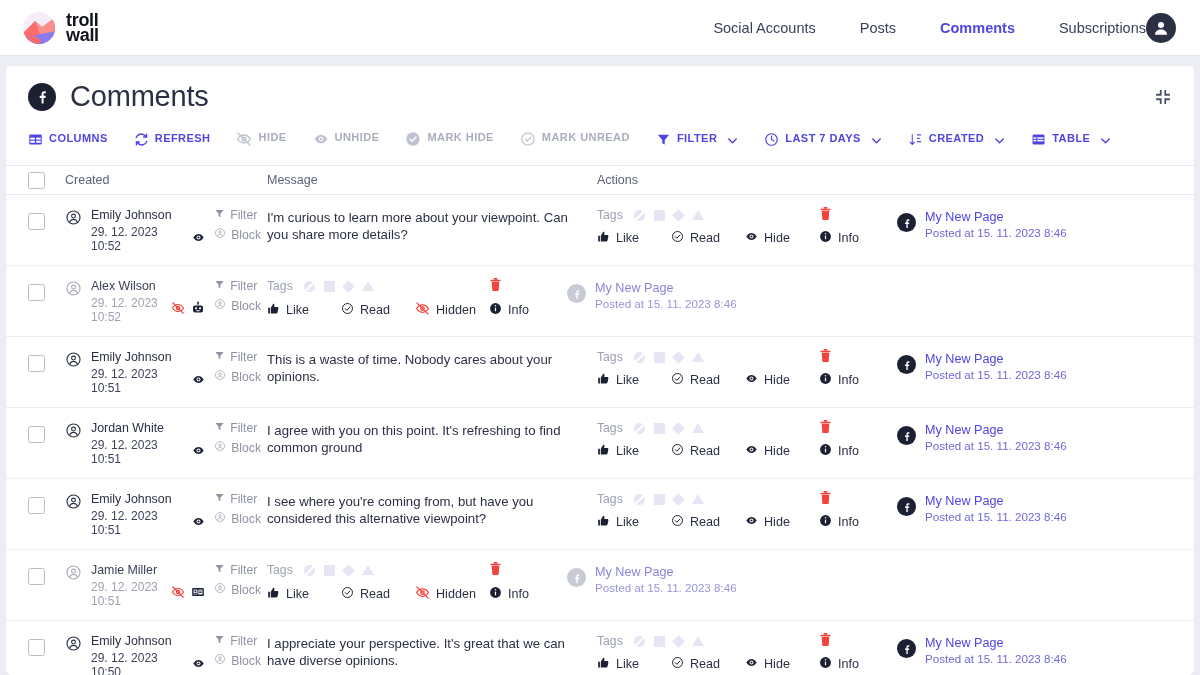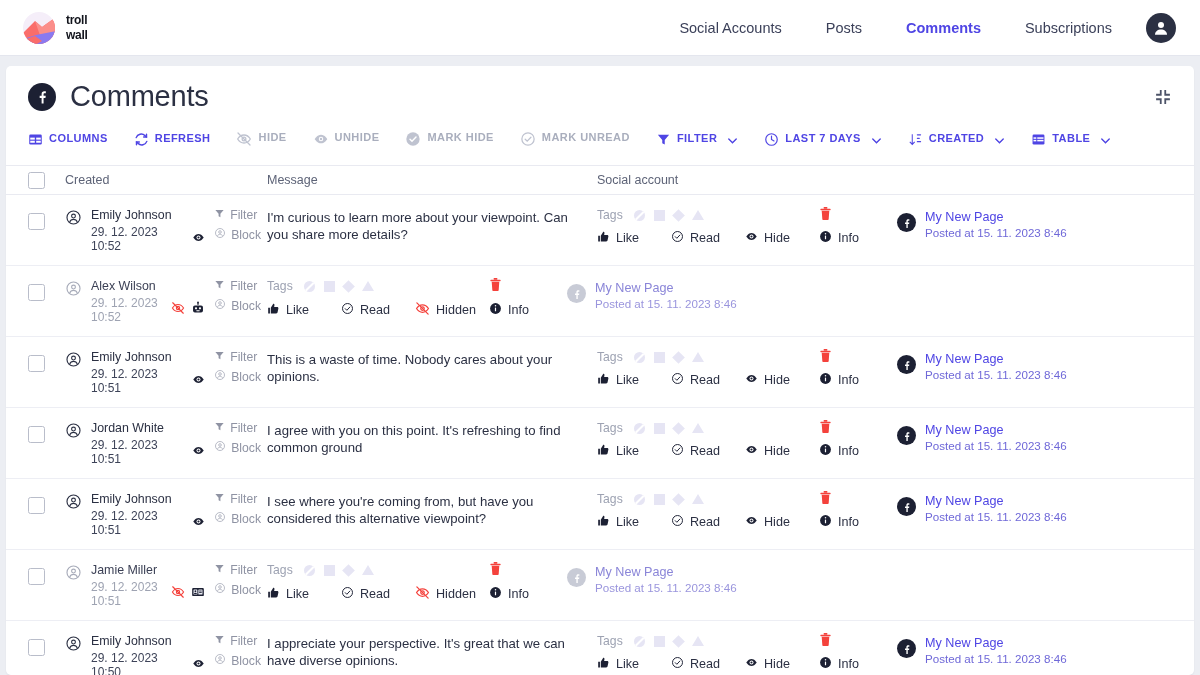--- a/index.html
+++ b/index.html
@@ -15,27 +15,26 @@
     height: 56px; width: 1200px;
     background: #ffffff;
     display: flex; align-items: center;
     padding: 0 24px 0 22px;
     border-bottom: 1px solid #e4e6ee;
     position: relative;
   }
   .brand { display: flex; align-items: center; gap: 10px; }
   .brand-mark { width: 34px; height: 34px; position: relative; }
   .brand-text {
-    font-weight: bold; font-size: 12px; line-height: 15px;
+    font-weight: bold; font-size: 18px; line-height: 15px;
     color: #12141c; letter-spacing: -0.3px;
   }
   .brand-text span { display: block; }
   .nav-links {
     margin-left: auto; display: flex; align-items: center; gap: 44px;
-    padding-right: 34px;
   }
   .nav-link {
     font-size: 14.5px; color: #3b4059; text-decoration: none;
     white-space: nowrap; cursor: pointer;
   }
   .nav-link.active { color: #4f45e4; font-weight: bold; }
   .avatar-btn {
     width: 30px; height: 30px; border-radius: 50%;
     background: #2b3043; display: flex; align-items: center;
     justify-content: center; cursor: pointer; flex: none;
@@ -355,21 +354,21 @@
       <svg width="15" height="15" viewBox="0 0 24 24" fill="none" stroke="#4f45e4" stroke-width="2.2" stroke-linecap="round">
             <path d="M6 9.5l6 6 6-6"></path>
           </svg>
     </span>
   </div>
 
   <div class="thead">
     <span class="chk"></span>
     <span class="col-created">Created</span>
     <span class="col-msg">Message</span>
-    <span class="col-social">Social account</span>
+    <span class="col-actions">Actions</span>
   </div>
 
   <div id="rows">
         <div class="row">
     <span class="chk"></span>
 
     <div class="created-cell">
       <span class="usr-ico"><svg width="17" height="17" viewBox="0 0 24 24" fill="none" stroke="#2b3043" stroke-width="1.6">
                 <circle cx="12" cy="12" r="9.2"></circle>
                 <circle cx="12" cy="10" r="2.7"></circle>

